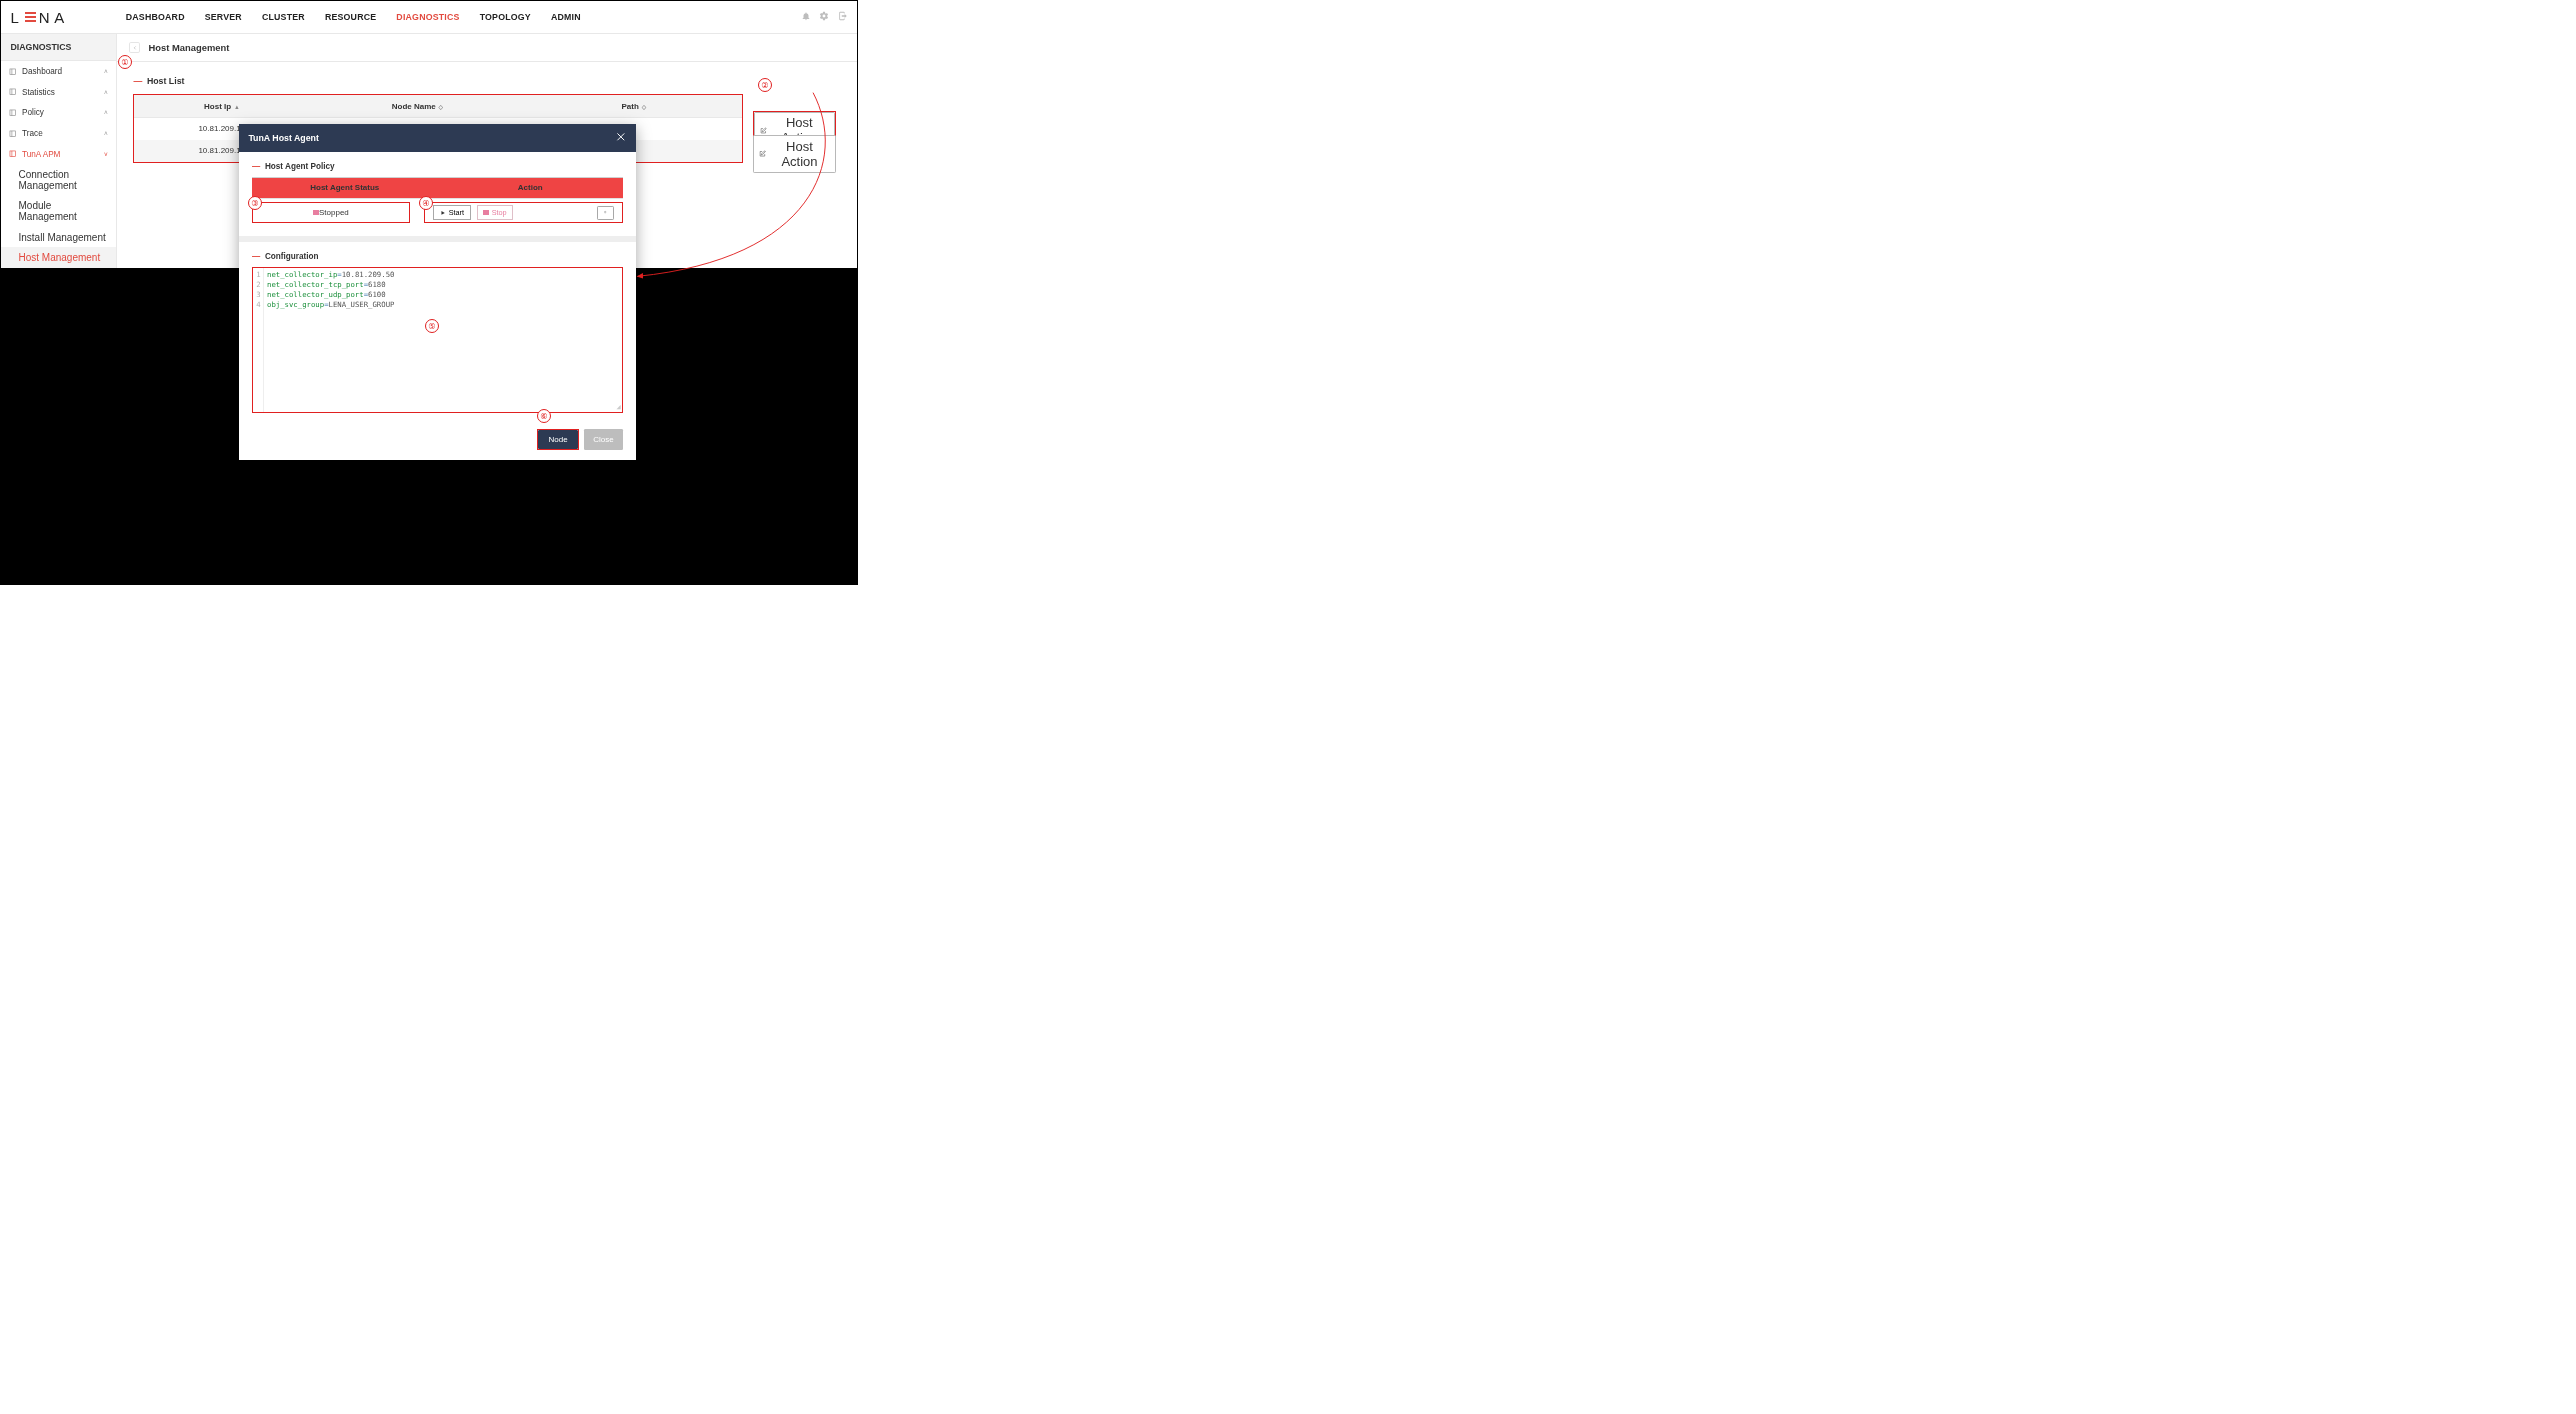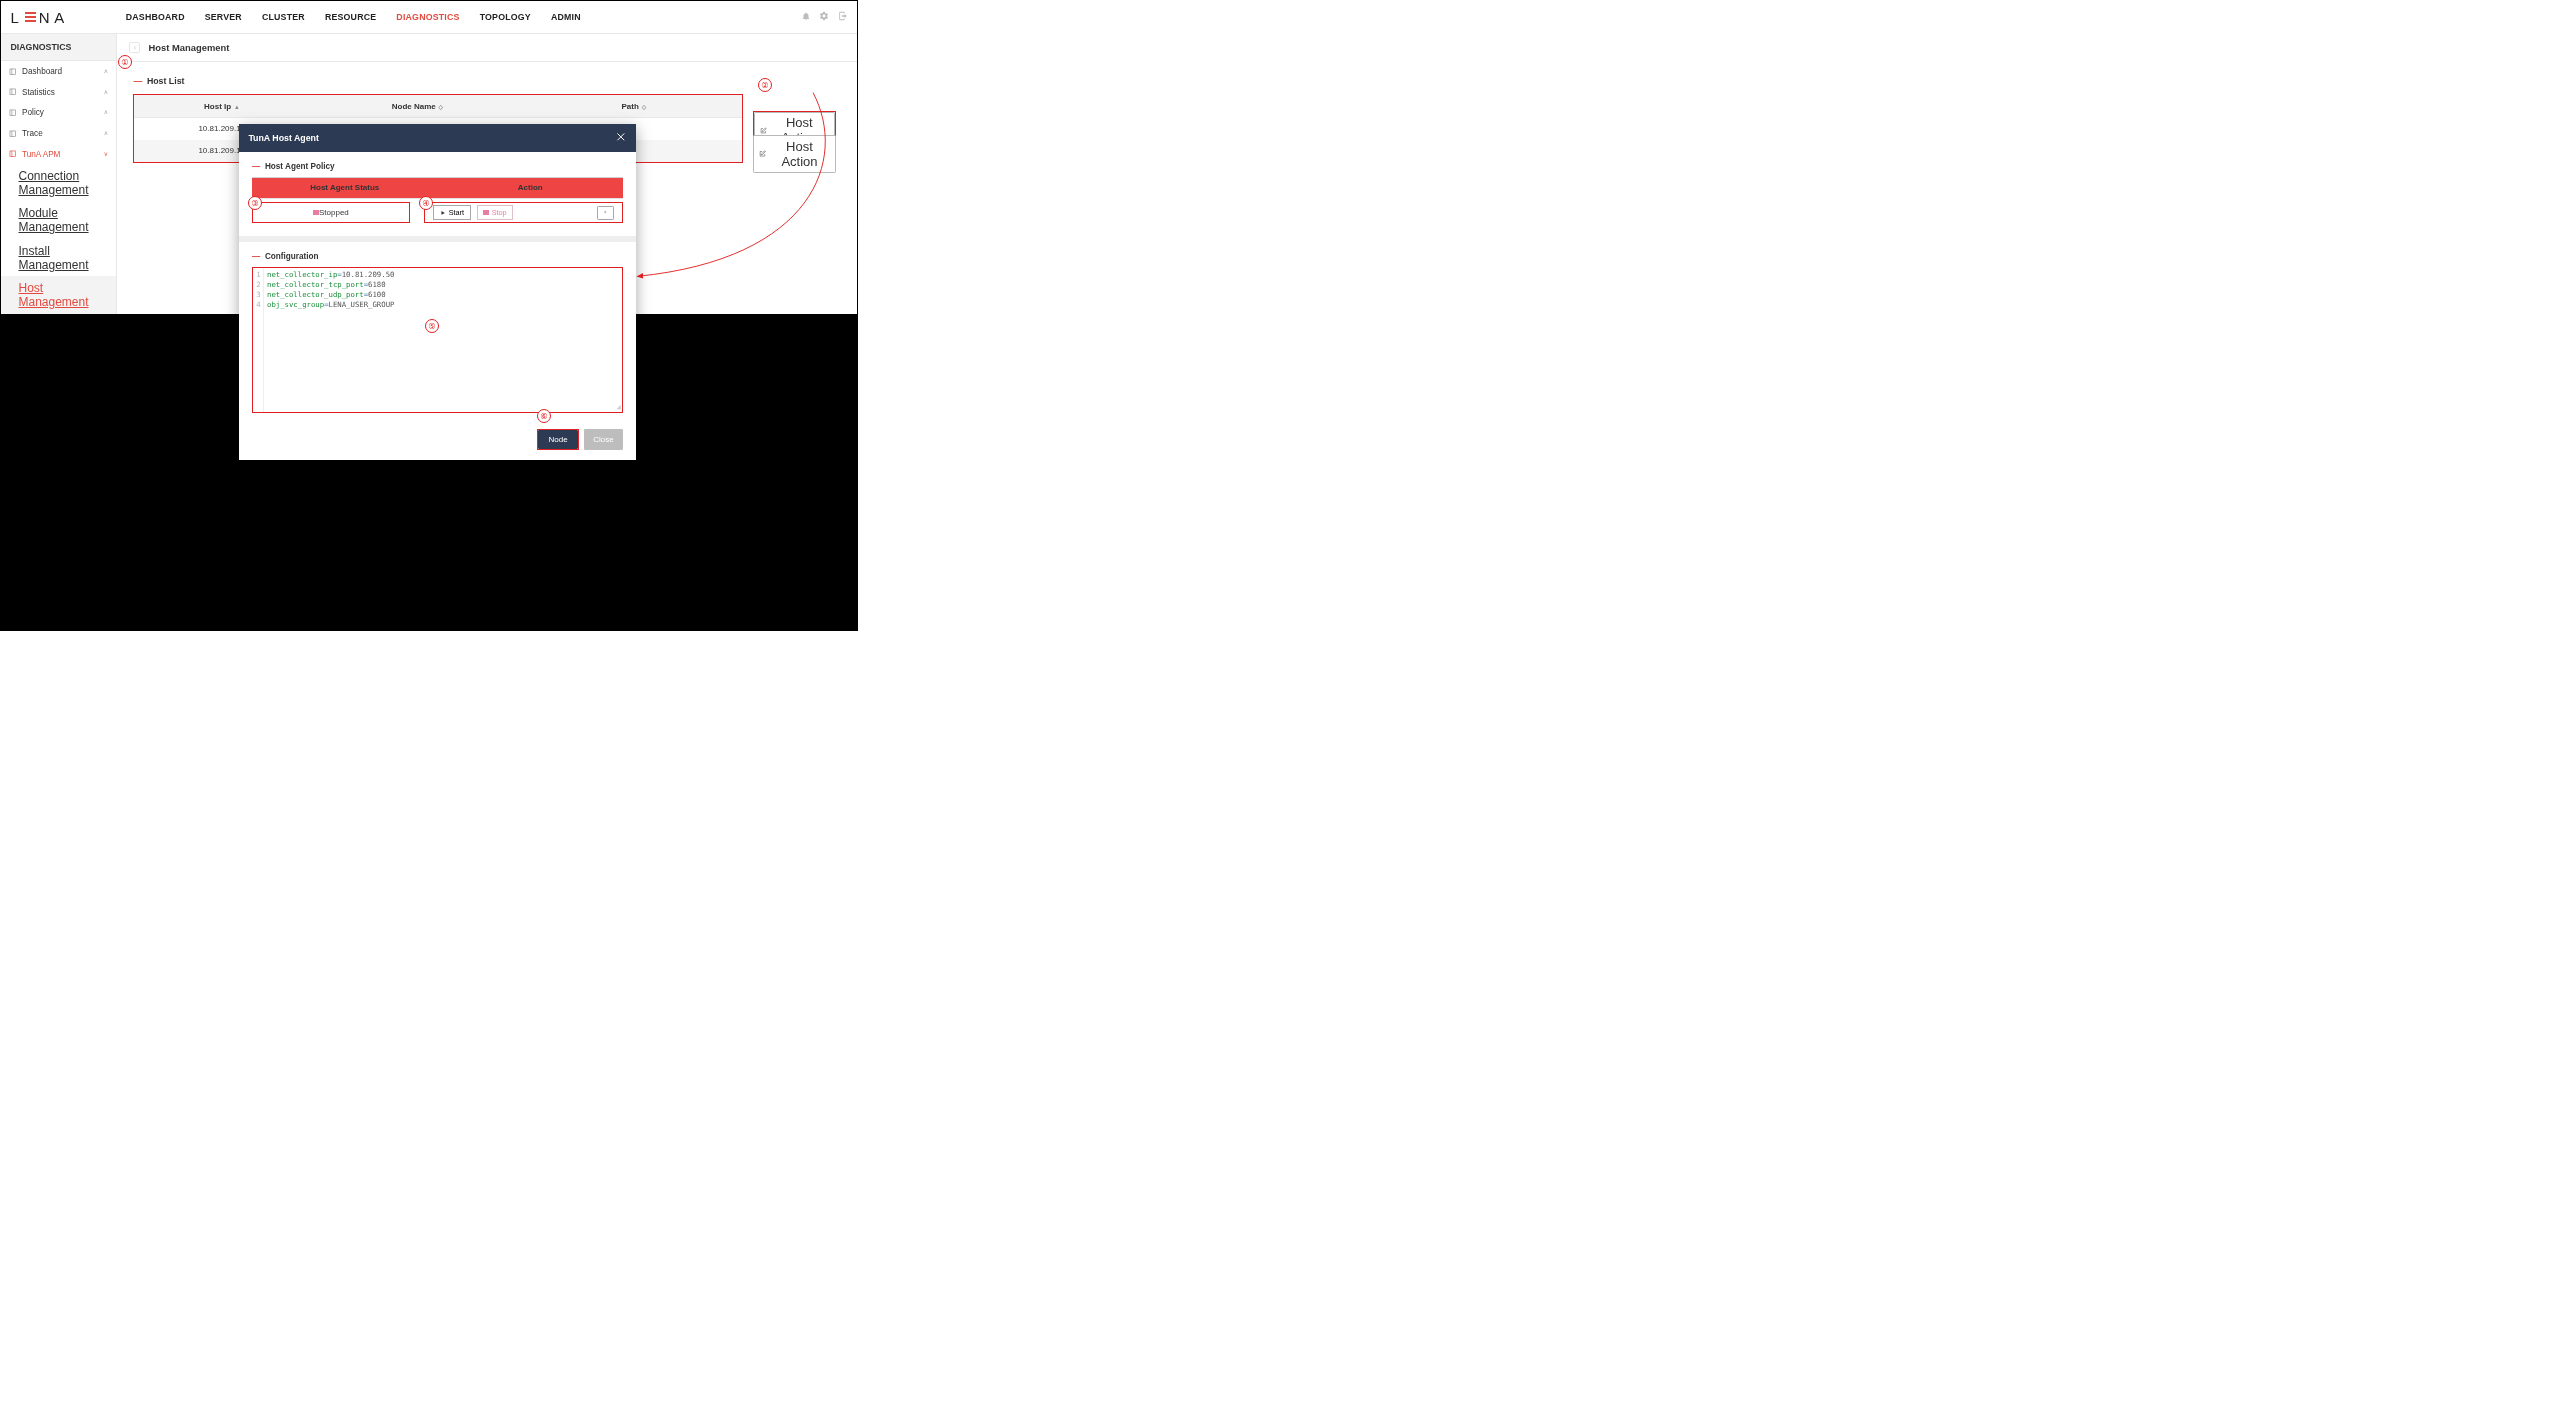--- a/index.html
+++ b/index.html
@@ -34,21 +34,21 @@
   .nav-right{margin-left:auto;display:flex;gap:8.2px;color:#bdbdbd;font-size:10.5px;}
 
   
   .shell{display:flex;align-items:stretch;min-height:210px;}
   .sidebar{width:116px;border-right:0.6px solid var(--border-light);background:#fff;font-size:8.2px;}
   .sidebar .title{padding:8.2px 9.4px;font-weight:700;font-size:8.8px;background:var(--bg-gray);border-bottom:0.6px solid var(--border-light);}
   .side-item{display:flex;align-items:center;padding:5.8px 8.2px;gap:4.7px;cursor:pointer;border-bottom:0;}
   .side-item .chev{margin-left:auto;color:#999;font-size:6.4px;}
   .side-item.accent{color:var(--red-accent);}
   .side-item .ico{width:8.2px;height:8.2px;display:inline-flex;align-items:center;justify-content:center;}
-  .side-sub{padding:4.7px 8.2px 4.7px 17.5px;font-size:12px;cursor:pointer;text-decoration:underline;}
+  .side-sub{padding:4.7px 8.2px 4.7px 17.5px;font-size:10px;cursor:pointer;}
   .side-sub.active{background:var(--bg-gray);color:var(--red-accent);}
 
   .main{flex:1;position:relative;}
 
   
   .page-header{display:flex;align-items:center;height:28px;border-bottom:0.6px solid var(--border-light);padding:0 11.7px;gap:8.2px;}
   .page-header .back{width:11.7px;height:11.7px;display:flex;align-items:center;justify-content:center;color:#bbb;border:0.6px solid #e5e5e5;border-radius:1.8px;cursor:pointer;}
   .page-header h1{font-size:9.4px;font-weight:700;margin:0;}
 
   

